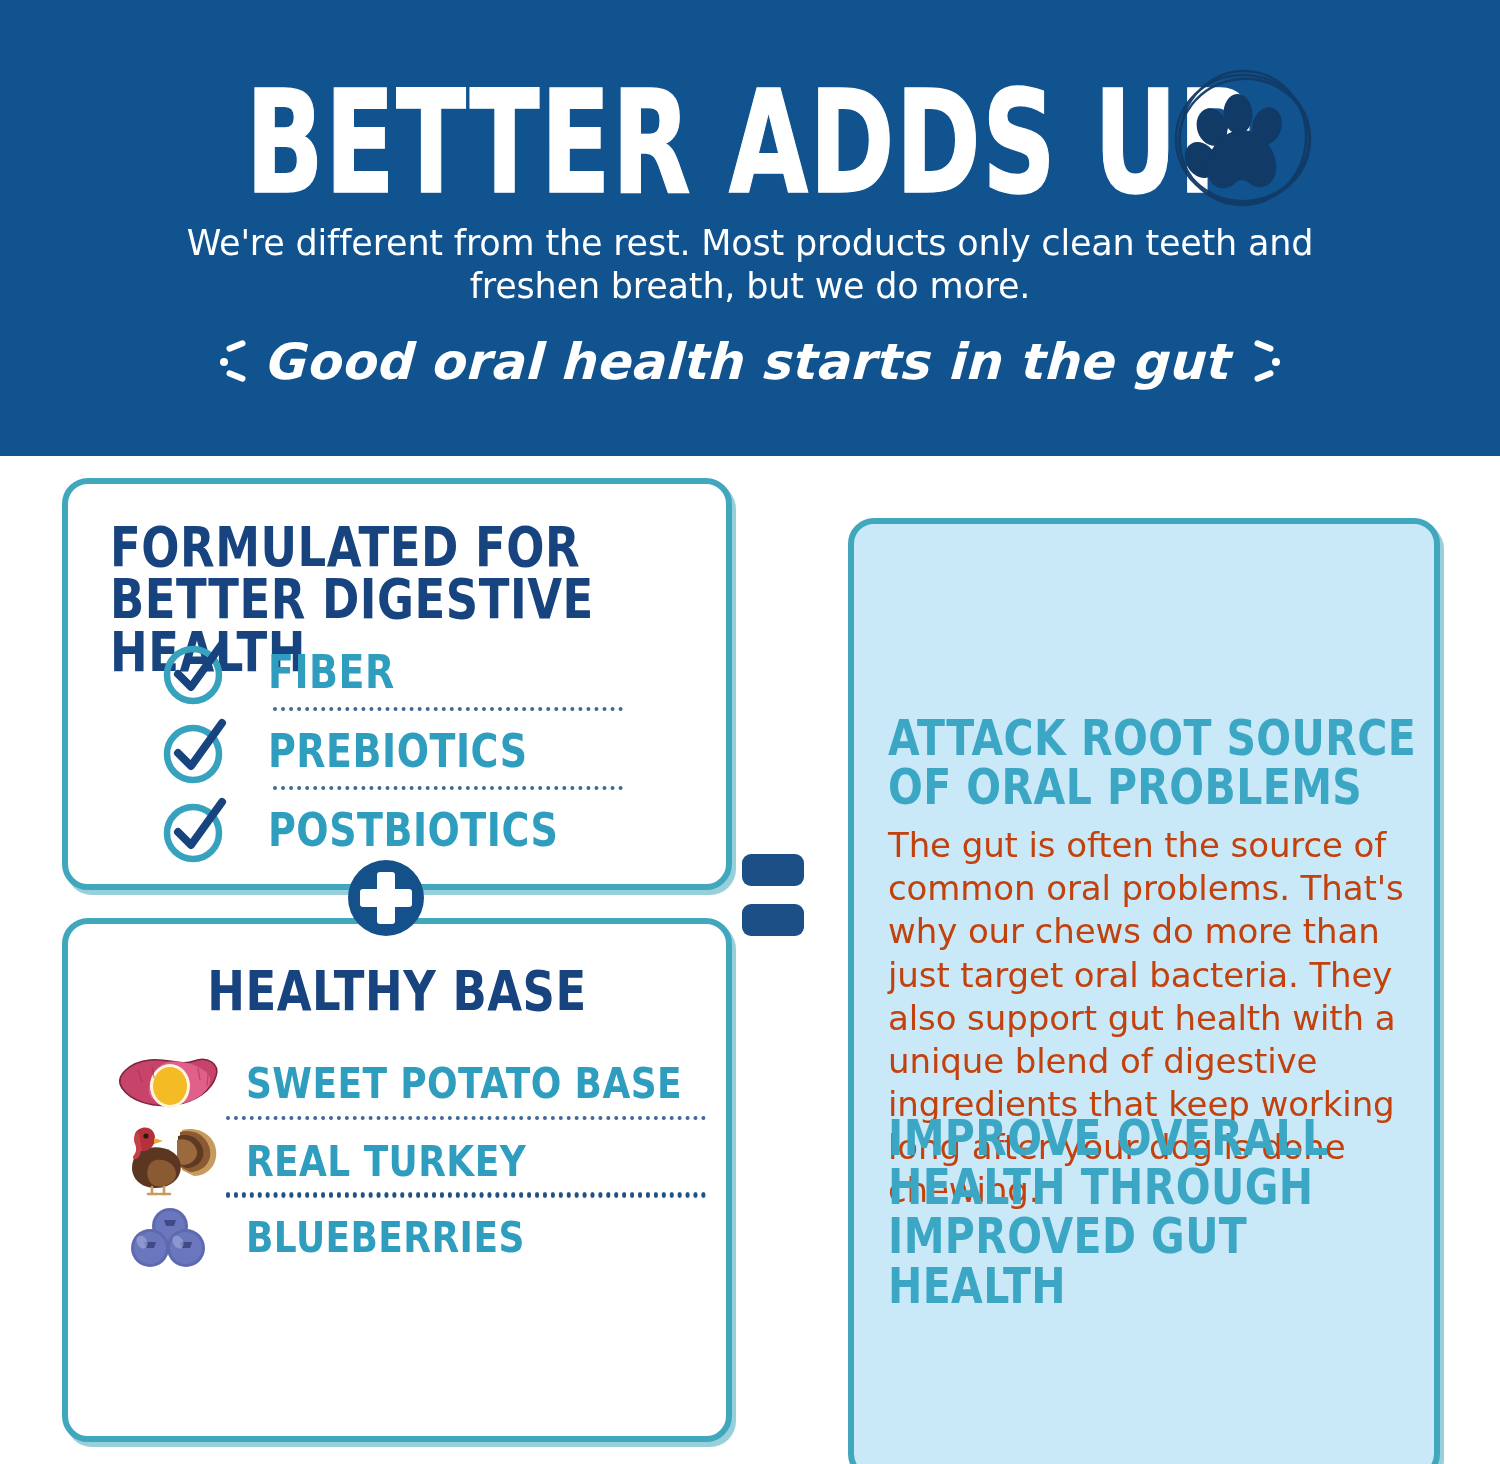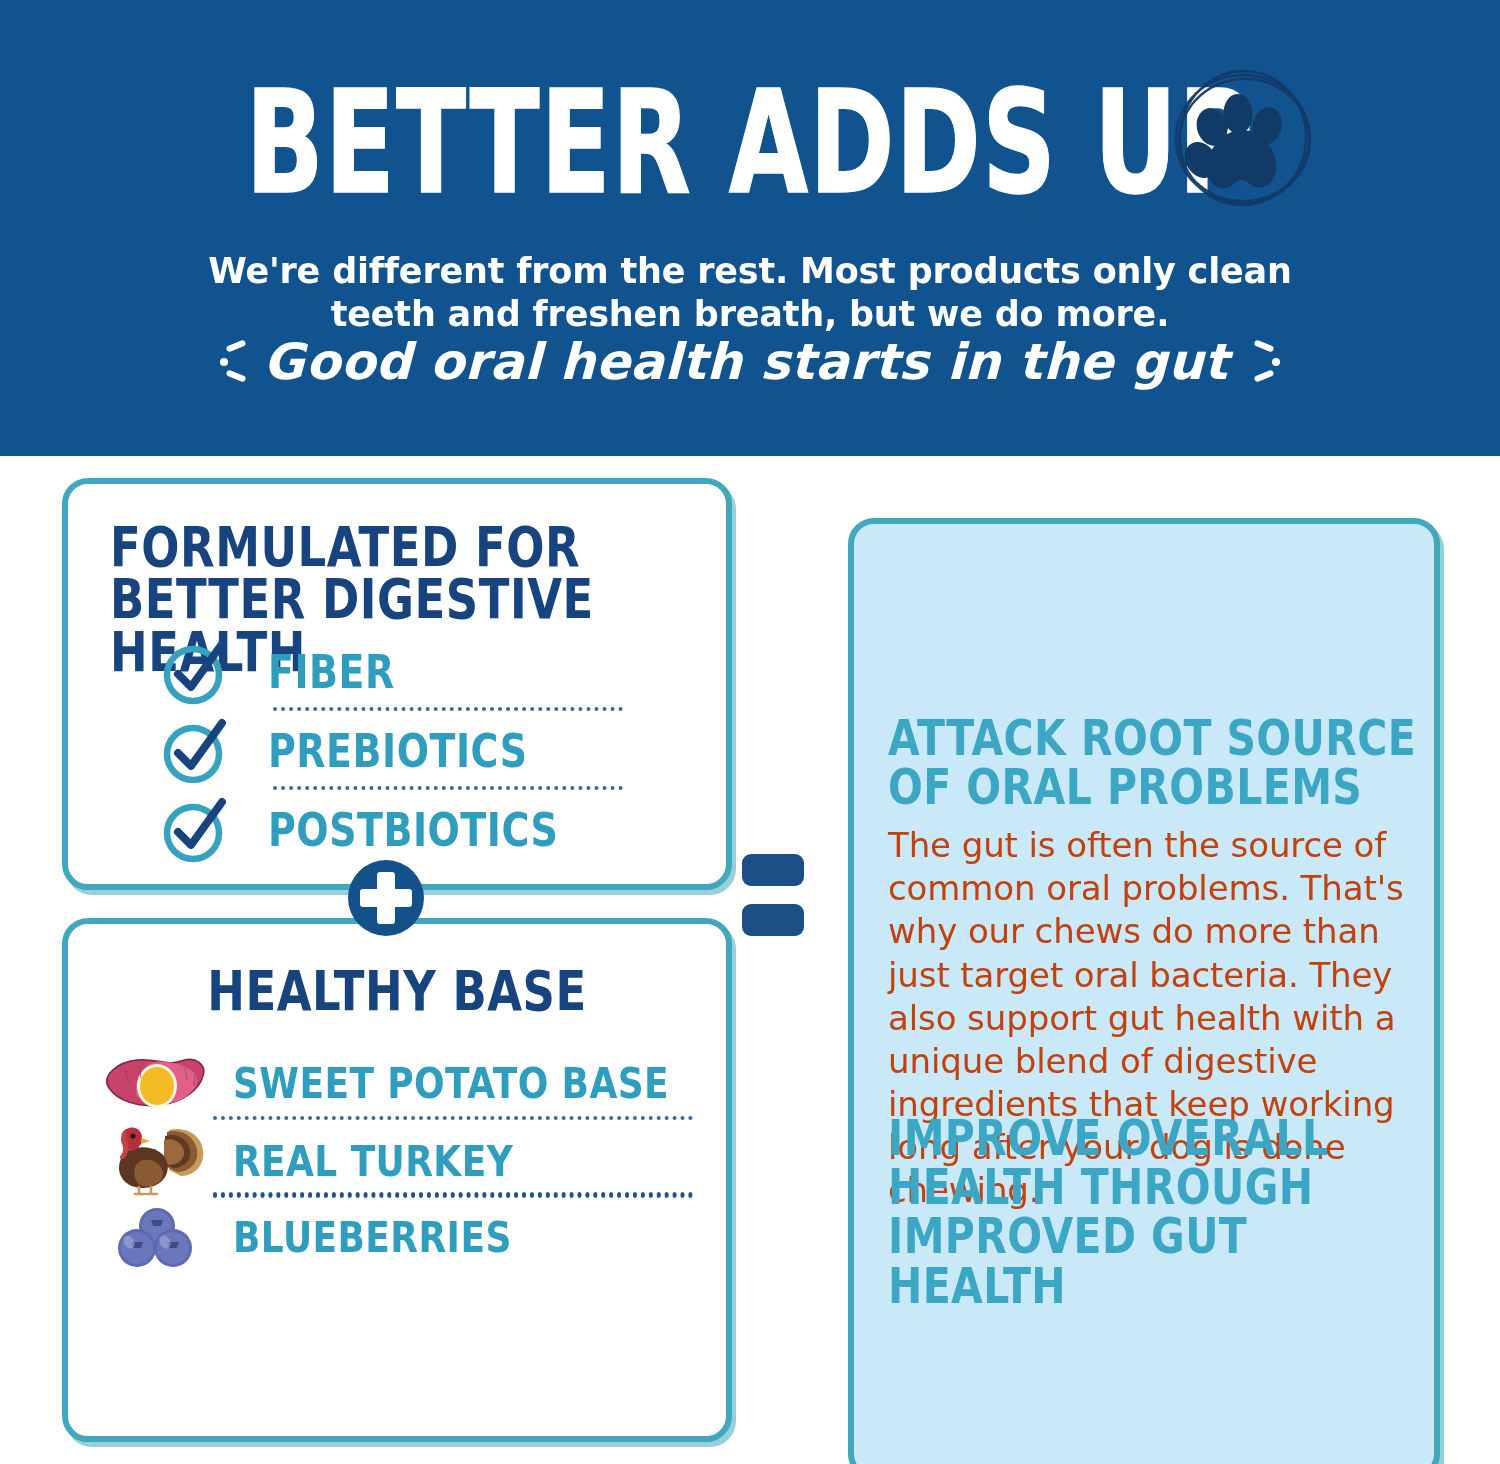--- a/index.html
+++ b/index.html
@@ -31,25 +31,24 @@
     -webkit-text-stroke:1px #ffffff;
   }
   #paw-badge{
     position:absolute;left:1168px;top:64px;width:150px;height:150px;
   }
   #header-sub{
     position:absolute;left:150px;top:222px;width:1200px;
     text-align:center;
     font-family:"DejaVu Sans", sans-serif;
     font-size:35px;
-    font-weight:700;
+    font-weight:400;
     color:#ffffff;
     line-height:1.22;
     letter-spacing:-0.2px;
-    margin-top:28px;
   }
   #header-script-wrap{
     position:absolute;left:0;top:333px;width:1500px;
     text-align:center;
     display:flex;align-items:center;justify-content:center;gap:22px;
   }
   #header-script{
     font-family:"DejaVu Sans", sans-serif;
     font-size:50px;
     font-weight:bold;
@@ -122,21 +121,21 @@
 
   
   #plus-badge{
     position:absolute;left:348px;top:404px;width:76px;height:76px;
     background:#14508A;border-radius:50%;z-index:8;
   }
   #plus-badge .pv{position:absolute;left:29px;top:12px;width:18px;height:52px;background:#fff;border-radius:3px;}
   #plus-badge .ph{position:absolute;left:12px;top:29px;width:52px;height:18px;background:#fff;border-radius:3px;}
 
   
-  .ing-list{position:absolute;left:17px;top:118px;width:620px;}
+  .ing-list{position:absolute;left:30px;top:118px;width:620px;}
   .ing-row{position:relative;height:79px;}
   .ing-icon{position:absolute;left:10px;top:2px;width:118px;height:74px;}
   .ing-label{
     position:absolute;left:148px;top:16px;
     font-family:"DejaVu Sans", sans-serif;
     font-weight:bold;font-size:36px;color:#2E9DBE;
     letter-spacing:0.4px;
     transform:scaleY(1.2);transform-origin:left top;
     white-space:nowrap;
   }

